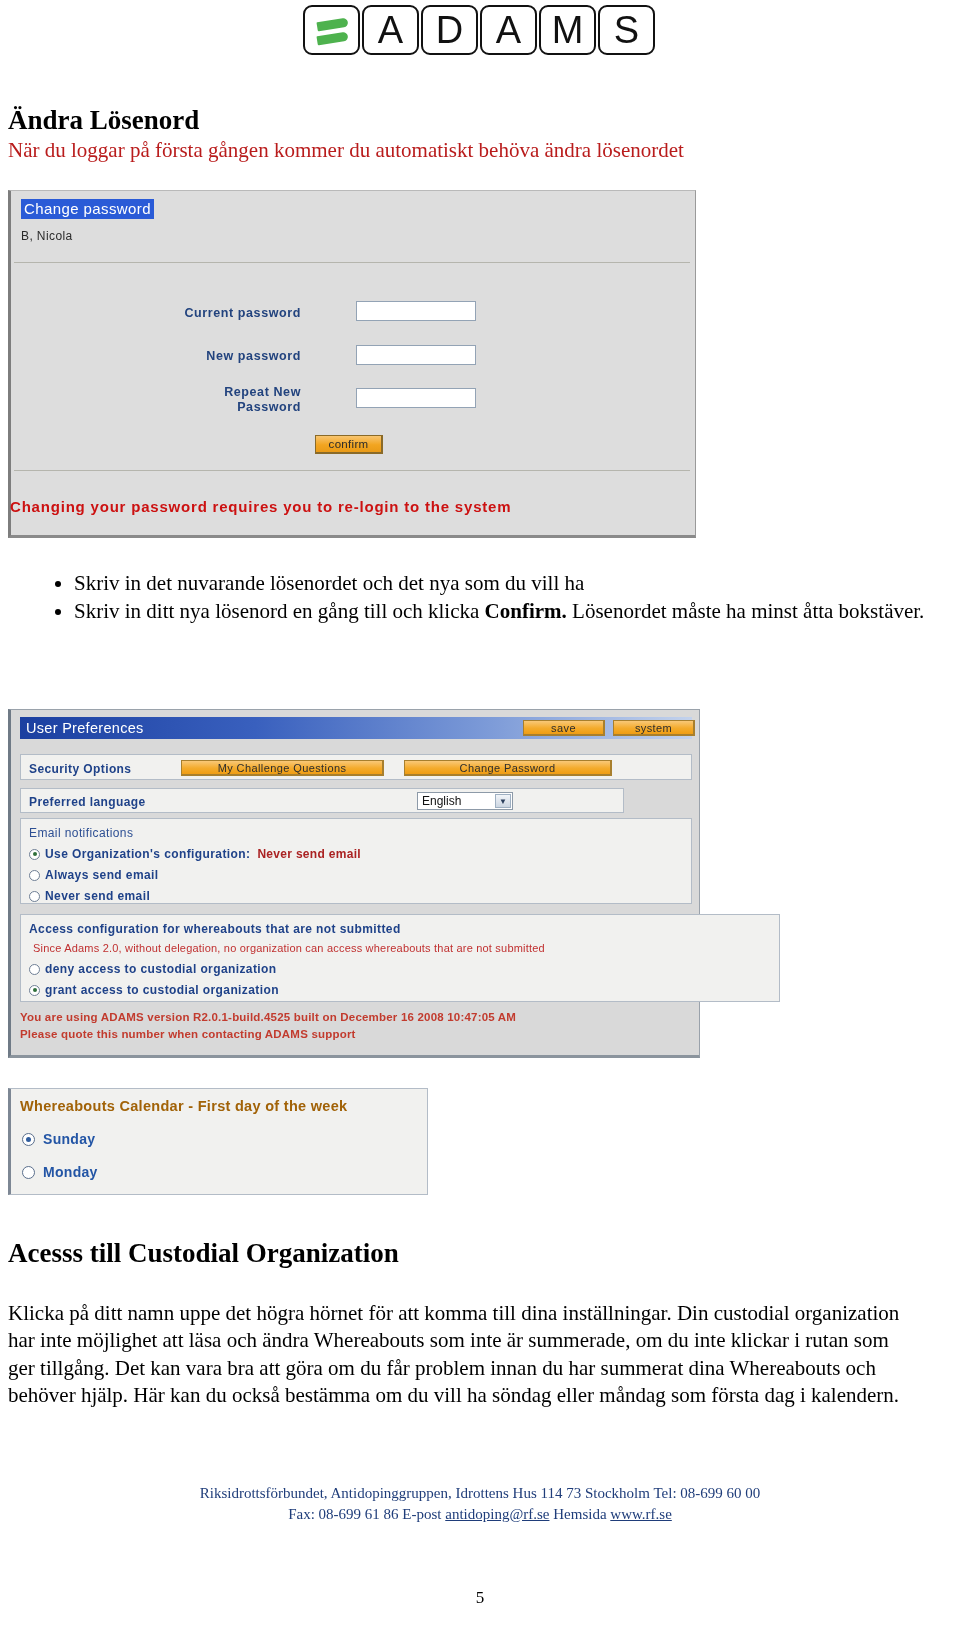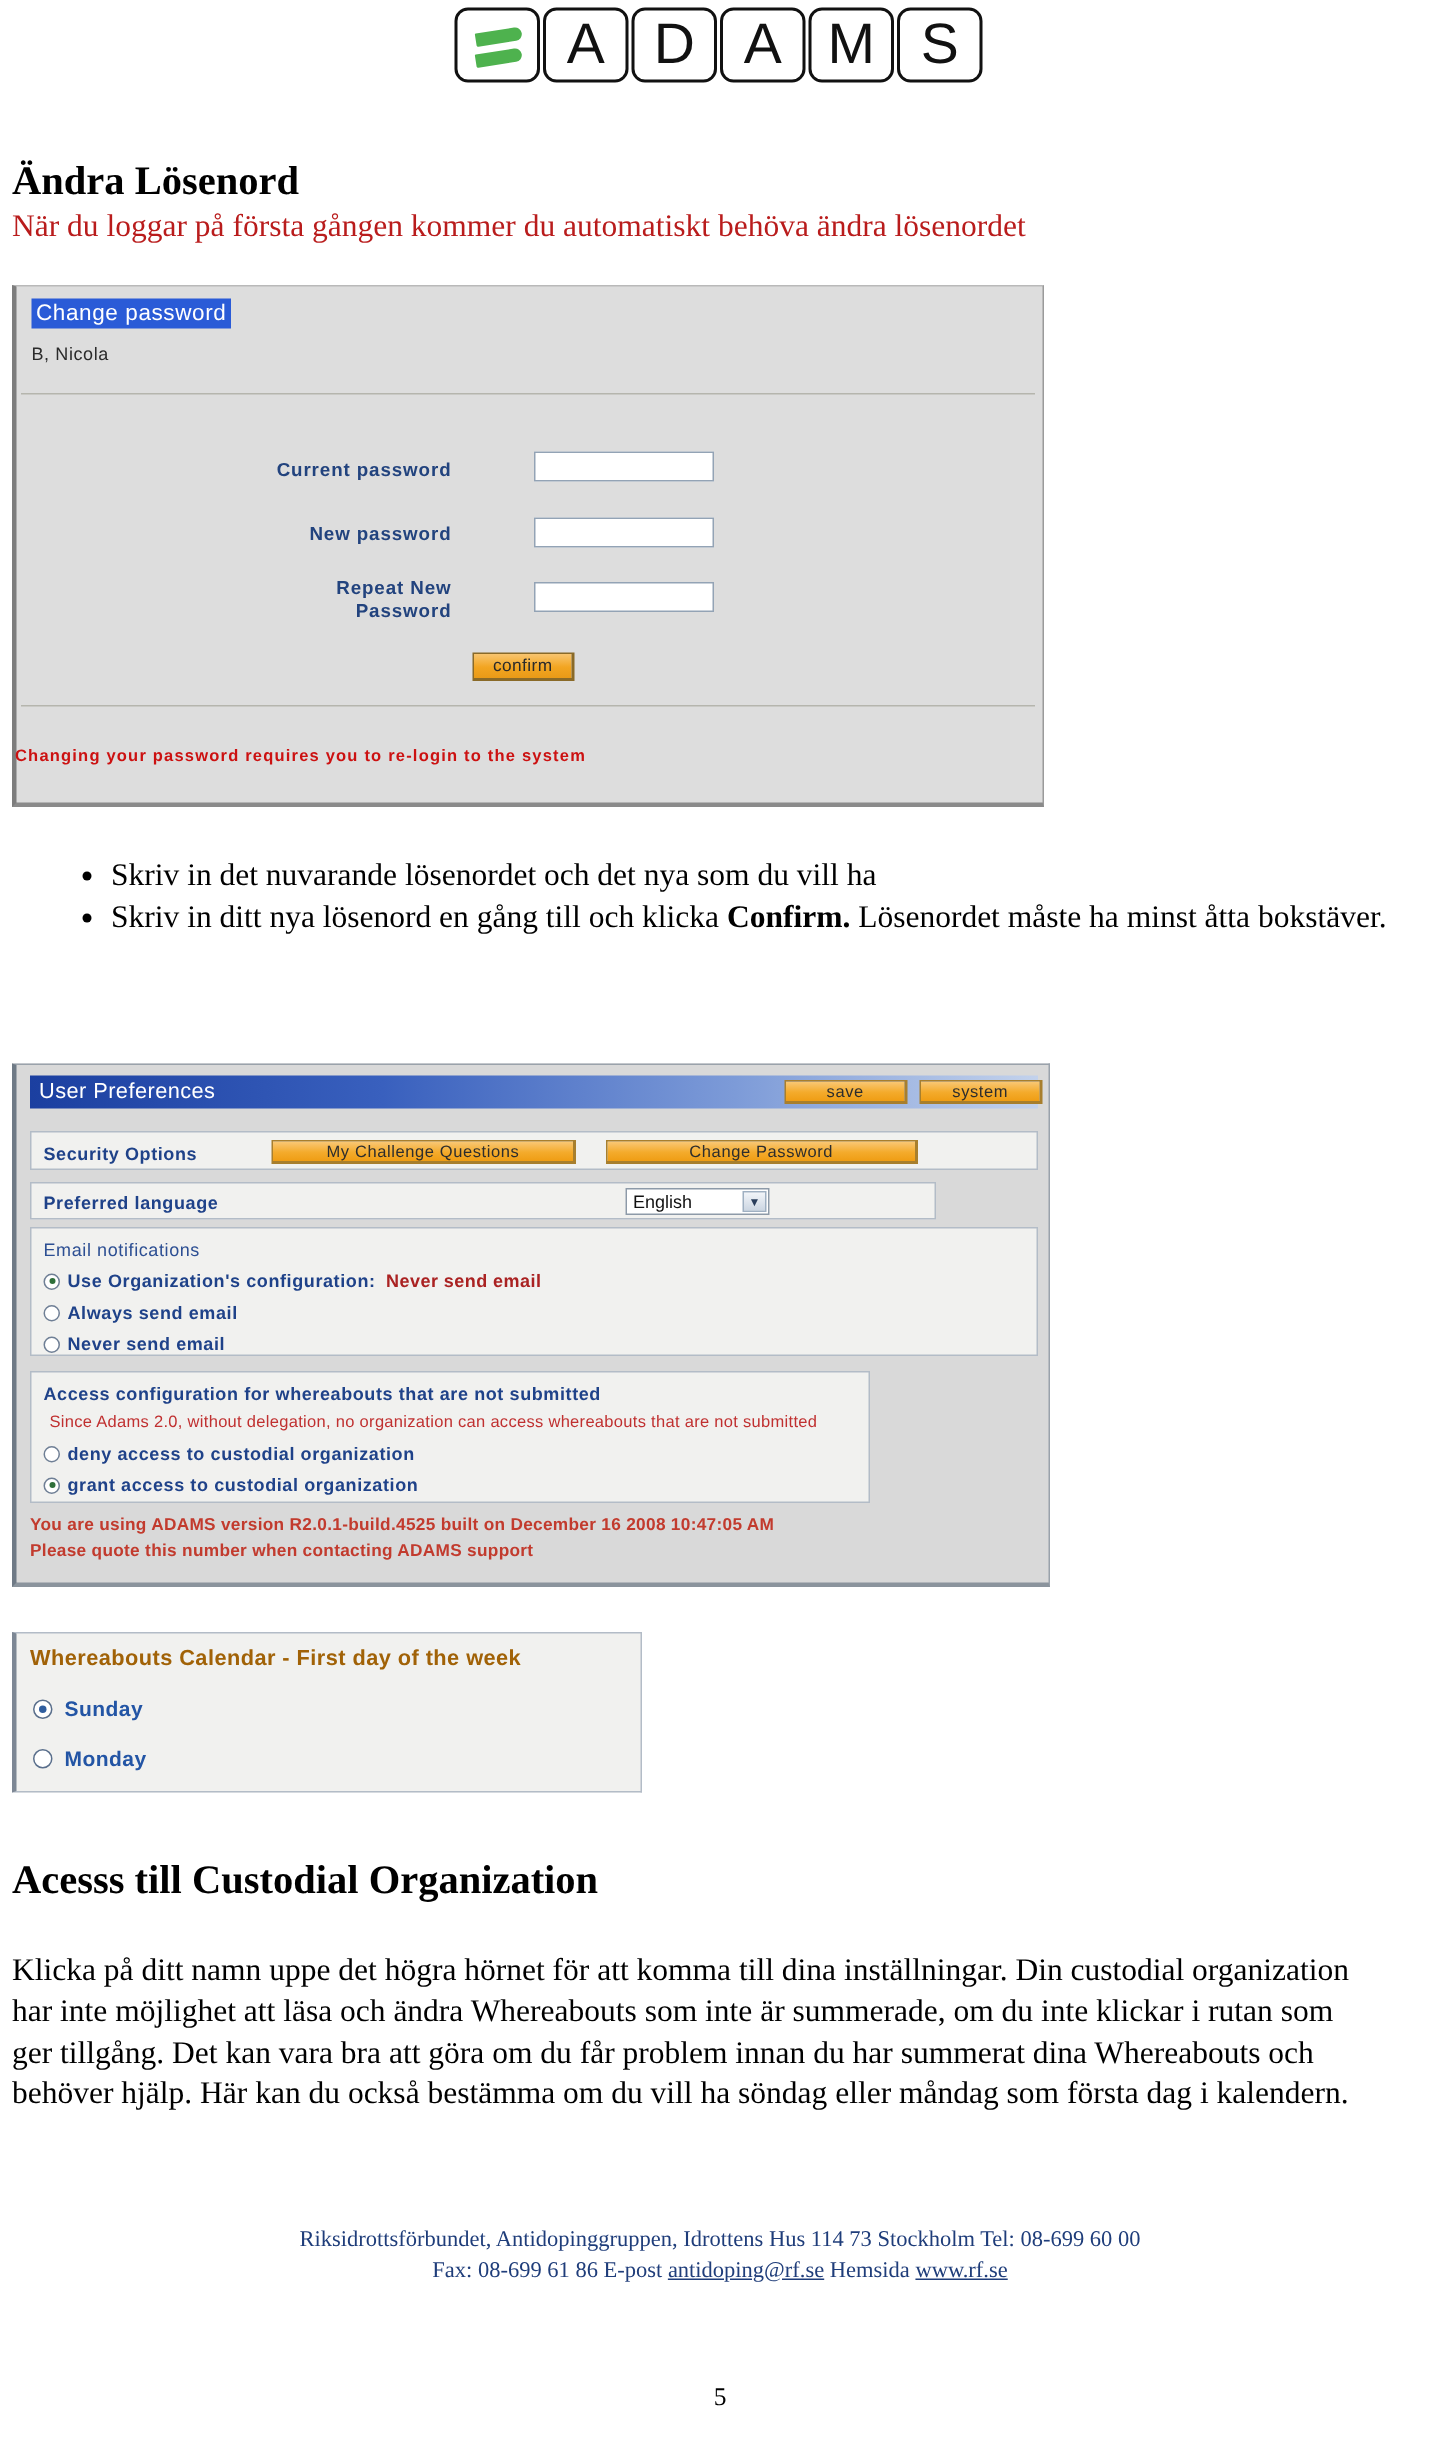--- a/index.html
+++ b/index.html
@@ -128,21 +128,21 @@
     border-bottom-width: 2px;
     color: #2a2a2a;
     font-size: 11.5px;
     font-family: "Liberation Sans", sans-serif;
     display: flex; align-items: center; justify-content: center;
     letter-spacing: 0.3px;
   }
   .cp-warning {
     position: absolute;
     left: 10px; top: 498px;
-    font-size: 11px;
+    font-size: 15px;
     font-weight: bold;
     color: #cc1111;
     letter-spacing: 0.8px;
     font-family: "Liberation Sans", sans-serif;
     white-space: nowrap;
   }
 
   
   .bullet-list {
     position: absolute;
@@ -443,21 +443,21 @@
       <span class="radio"></span>
       <span class="up-lbl">Always send email</span>
     </div>
 
     <div class="opt-row" style="position:absolute; left:8px; top:70px;">
       <span class="radio"></span>
       <span class="up-lbl">Never send email</span>
     </div>
   </div>
 
-  <div class="up-panel" style="left:9px; top:204px; width:560px; height:88px;">
+  <div class="up-panel" style="left:9px; top:204px; width:760px; height:88px;">
     <span class="up-lbl" style="position:absolute; left:8px; top:7px;">Access configuration for whereabouts that are not submitted</span>
     <span class="up-red" style="position:absolute; left:12px; top:27px;">Since Adams 2.0, without delegation, no organization can access whereabouts that are not submitted</span>
 
     <div class="opt-row" style="position:absolute; left:8px; top:47px;">
       <span class="radio"></span>
       <span class="up-lbl">deny access to custodial organization</span>
     </div>
 
     <div class="opt-row" style="position:absolute; left:8px; top:68px;">
       <span class="radio on"></span>

